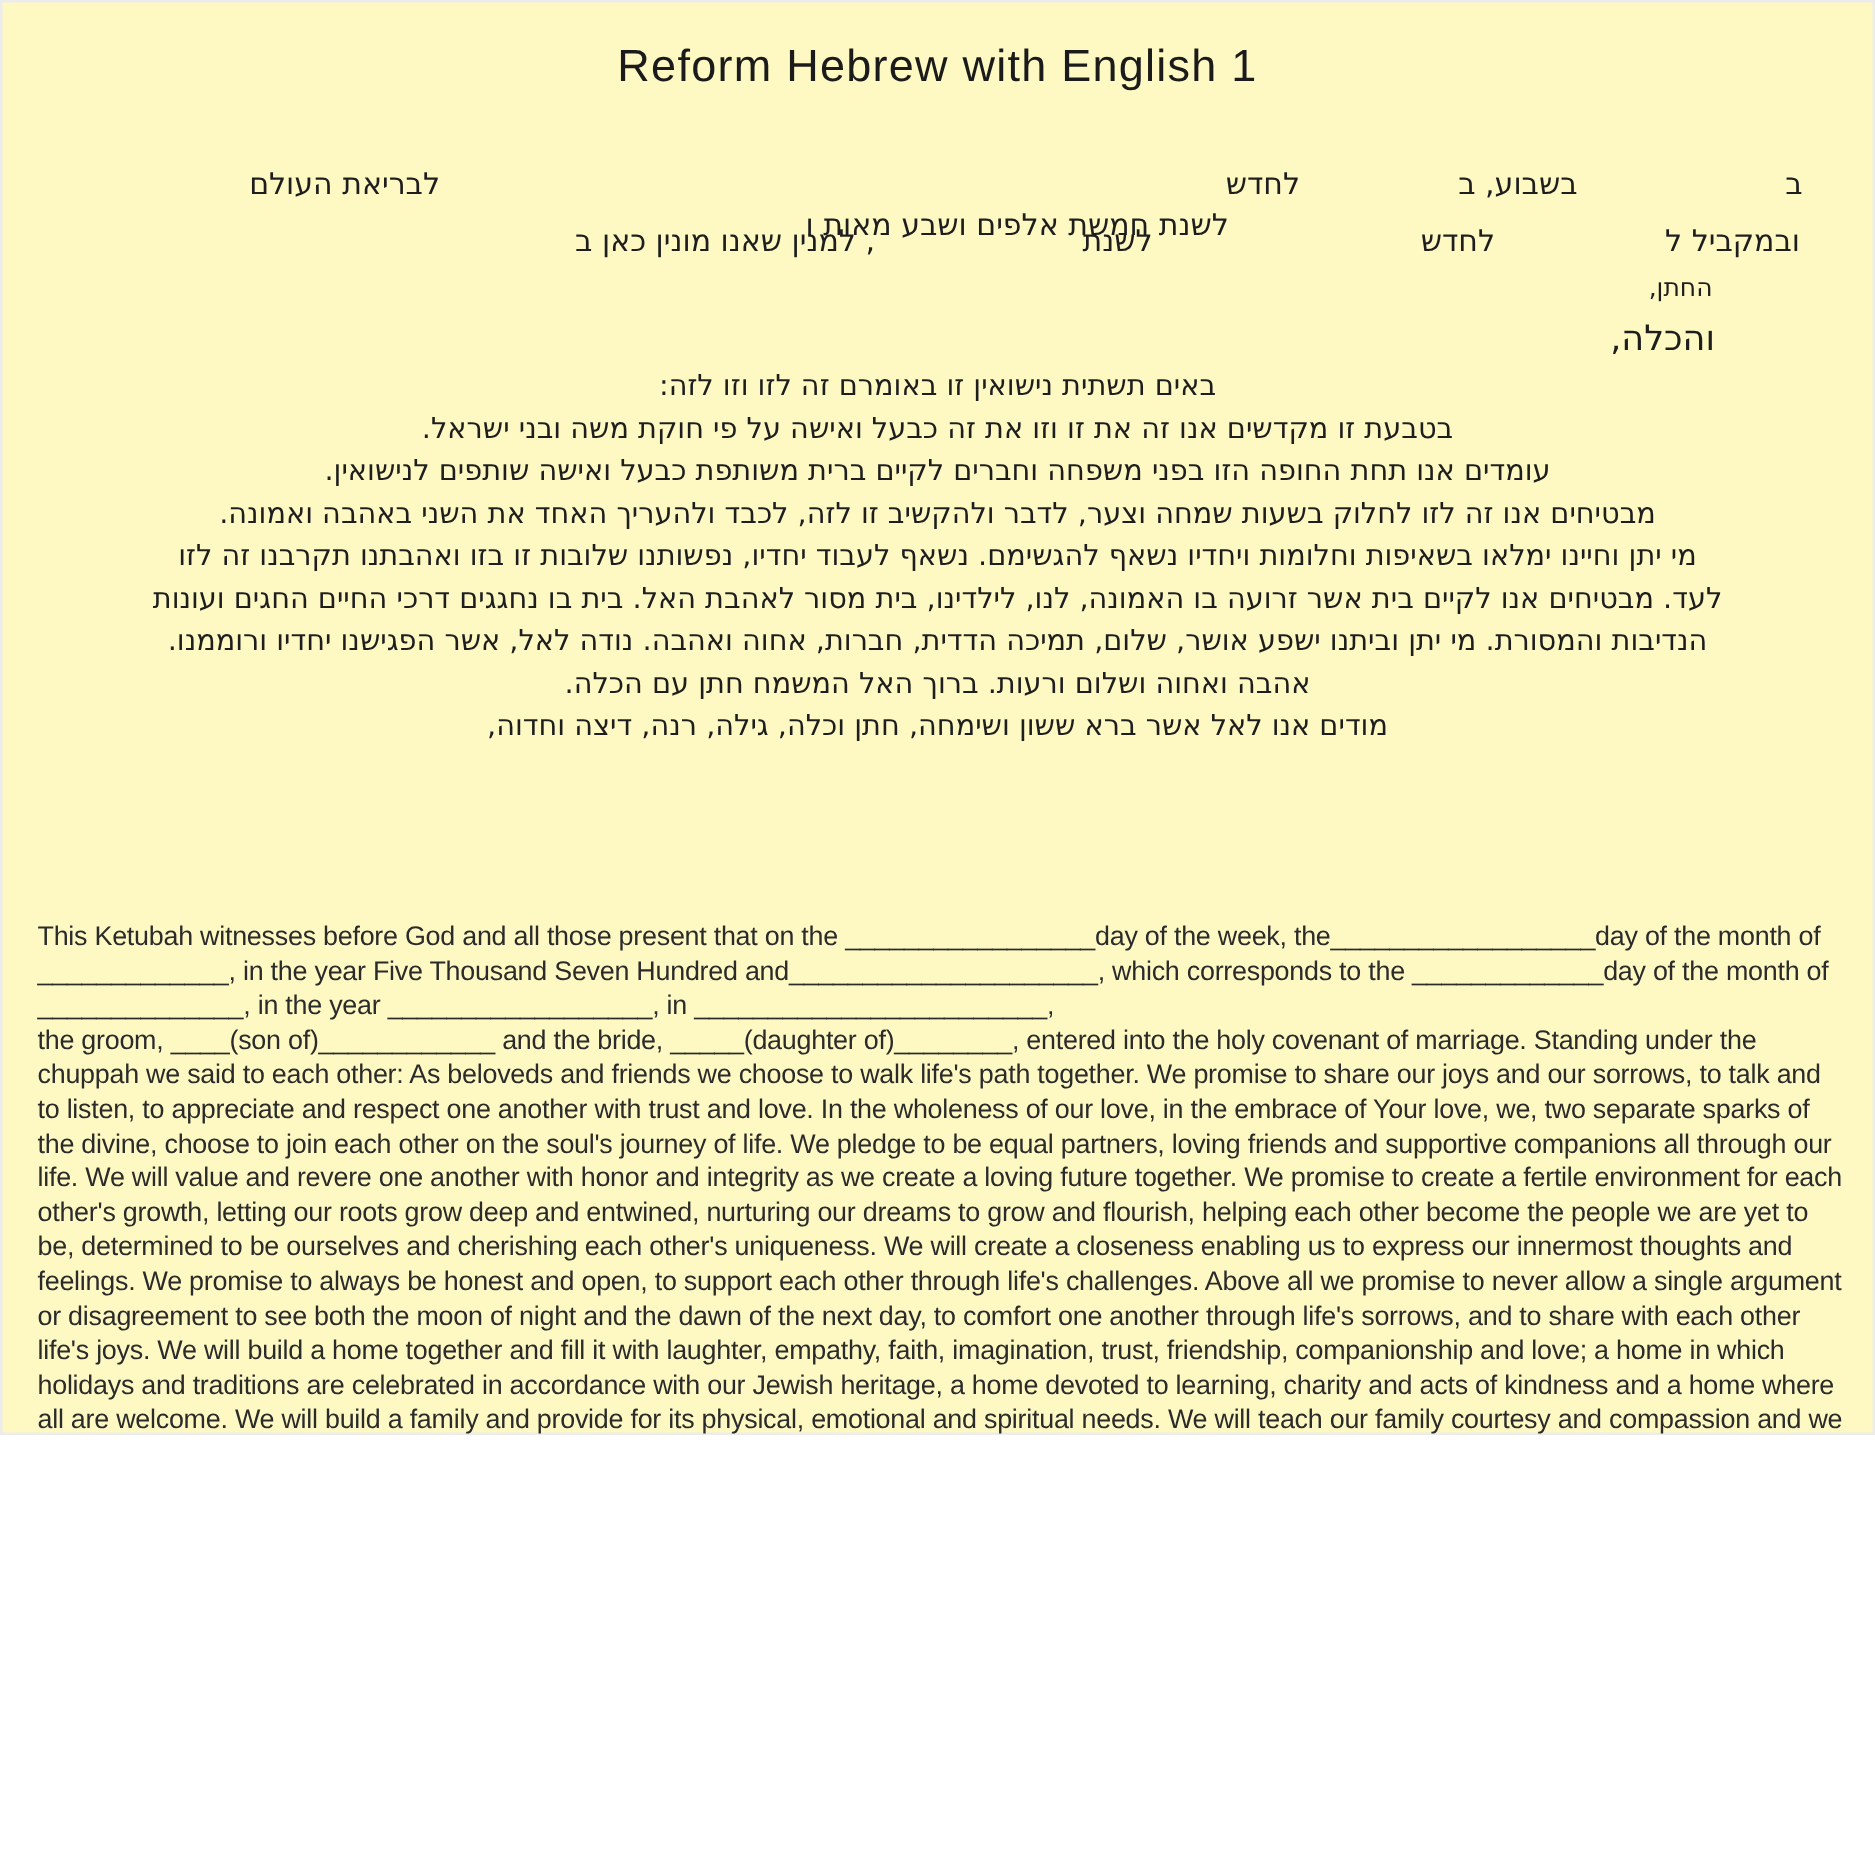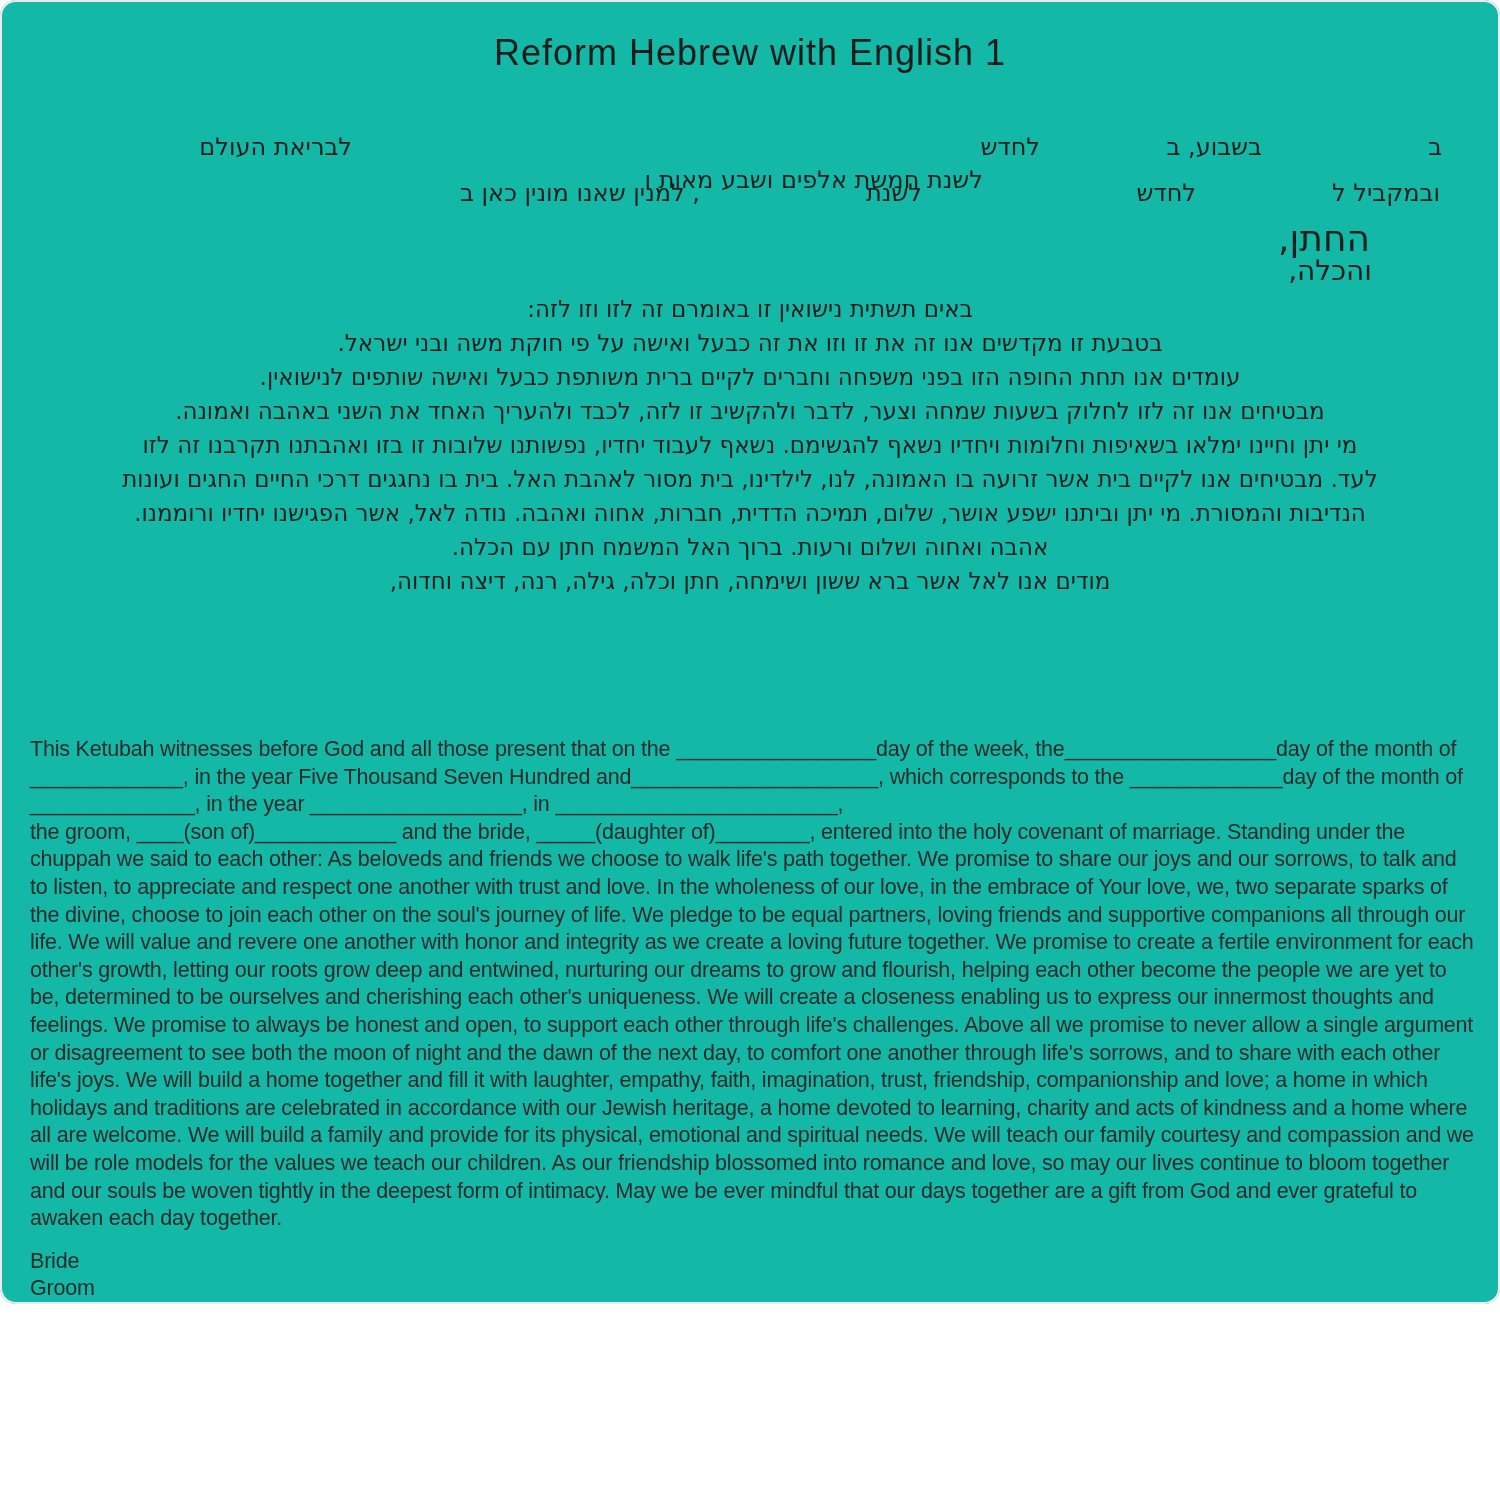--- a/index.html
+++ b/index.html
@@ -1,25 +1,24 @@
 <!DOCTYPE html>
 <html><head>
 <meta charset="utf-8">
 <style>
   html, body { margin: 0; padding: 0; background: #ffffff; }
   .page {
     position: relative;
     width: 1500px;
-    height: 1304px;
-    background: #14b8a6;
+    height: 1148px;
+    background: #fef9c3;
     font-family: "Liberation Sans", sans-serif;
     color: #1f1f1f;
     overflow: hidden;
     box-shadow: inset 0 0 0 2px #ececec;
-    border-radius: 16px;
   }
   .title {
     position: absolute;
     top: 32px;
     left: 0;
     width: 100%;
     text-align: center;
     font-size: 36px;
     font-weight: 400;
     letter-spacing: 1px;
@@ -38,21 +37,21 @@
   }
   .l1f1 { top: 133px; right: 58px; }
   .l1f2 { top: 133px; right: 238px; }
   .l1f3 { top: 133px; right: 460px; }
   .l1f4 { top: 133px; right: 517px; margin-top: 33px; }
   .l1f5 { top: 133px; right: 1148px; margin-left: 16px; }
   .l2f1 { top: 179px; right: 60px; }
   .l2f2 { top: 179px; right: 304px; }
   .l2f3 { top: 179px; right: 578px; }
   .l2f4 { top: 179px; right: 800px; }
-  .groom-label { top: 218px; right: 130px; font-size: 36px; }
+  .groom-label { top: 218px; right: 130px; font-size: 20px; }
   .bride-label { top: 254px; right: 128px; font-size: 28px; }
   .heb-body {
     position: absolute;
     top: 292px;
     left: 40px;
     right: 40px;
     text-align: center;
     font-size: 23px;
     line-height: 34px;
   }

